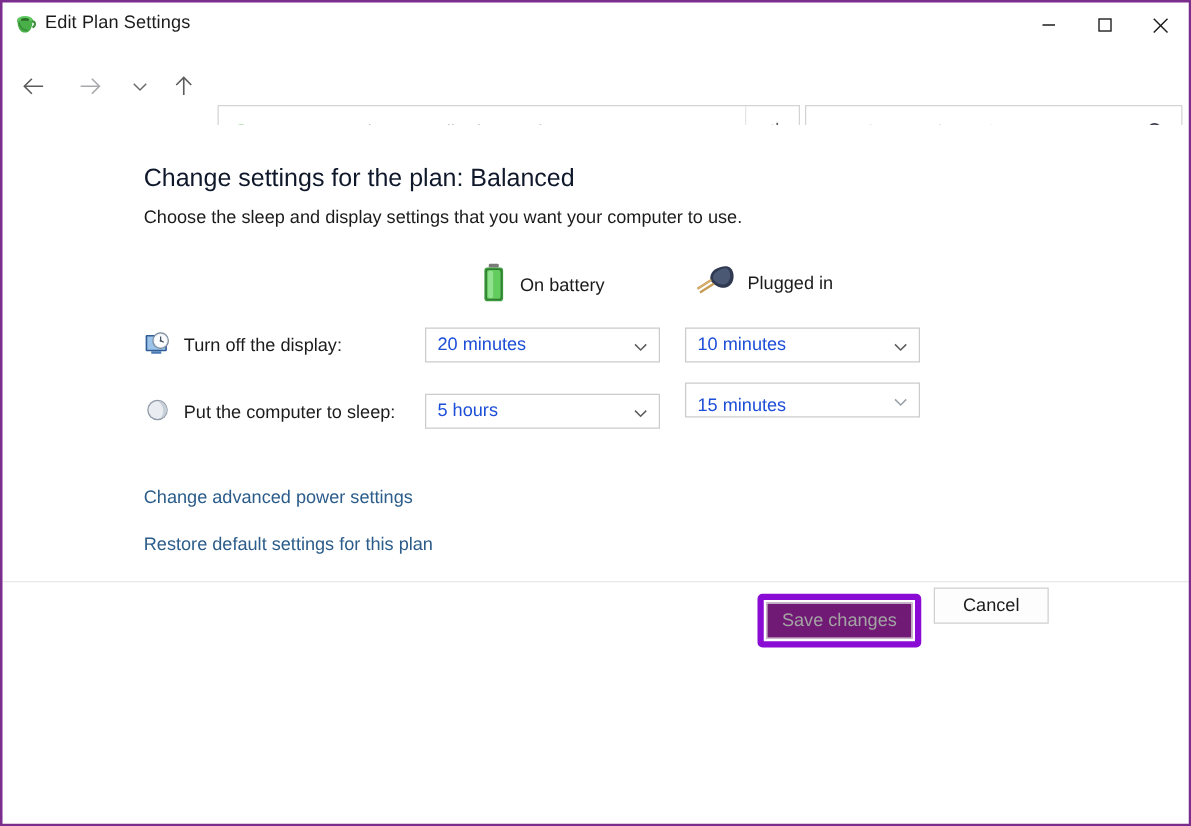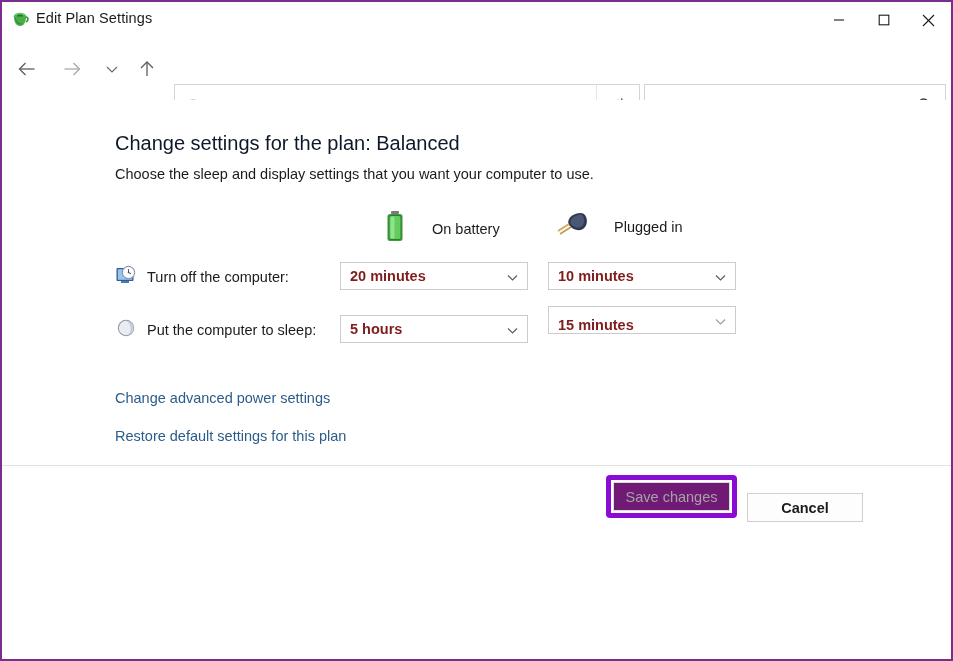--- a/index.html
+++ b/index.html
@@ -196,21 +196,21 @@
   }
   .col-head {
     position: absolute;
     top: 110px;
     display: flex;
     align-items: center;
     font-size: 14.5px;
     color: #1b1b1b;
     white-space: nowrap;
   }
-  .col-head .lbl { margin-left: 24px; text-align: center; }
+  .col-head .lbl { margin-left: 8px; text-align: center; }
   .col-battery { left: 380px; }
   .col-plugged { left: 552px; }
 
   .setting-row {
     position: absolute;
     left: 113px;
     display: flex;
     align-items: center;
     height: 30px;
   }
@@ -225,22 +225,21 @@
   .combo {
     position: absolute;
     width: 188px;
     height: 28px;
     border: 1px solid #cccccc;
     background: #ffffff;
     box-sizing: border-box;
     display: flex;
     align-items: center;
     font-size: 14.5px;
-    color: #7f1d1d;
-    font-weight: bold;
+    color: #1d4ed8;
   }
   .combo .val { margin-left: 9px; white-space: nowrap; }
   .combo .cv {
     position: absolute;
     right: 8px; top: 8px;
   }
   .combo-a1 { left: 338px; top: 162px; }
   .combo-b1 { left: 546px; top: 162px; }
   .combo-a2 { left: 338px; top: 215px; }
   .combo-b2 { left: 546px; top: 206px; align-items: flex-end; }
@@ -289,23 +288,22 @@
   .btn-save {
     left: 611px;
     top: 16px;
     width: 117px;
     color: #a3a3a3;
     background: #701a75;
     border-color: #dcdcdc;
   }
   .btn-cancel {
     left: 745px;
-    top: 27px;
-    width: 116px;
-    font-weight: bold;
+    top: 4px;
+    width: 92px;
   }
   .save-annotation {
     position: absolute;
     left: 604px;
     top: 9px;
     width: 131px;
     height: 43px;
     box-sizing: border-box;
     border: 5px solid #8a0cd4;
     border-radius: 4px;
@@ -459,21 +457,21 @@
             <rect x="1.5" y="4" width="17" height="13" rx="1" fill="#2f5d96"></rect>
             <rect x="2.8" y="5.2" width="14.4" height="10.6" fill="#9cc4ea"></rect>
             <rect x="6" y="17" width="8" height="2" fill="#4a7ab5"></rect>
             <circle cx="13.5" cy="8.5" r="6.2" fill="#e8eef5" stroke="#7d8a9b" stroke-width="1"></circle>
             <circle cx="13.5" cy="8.5" r="5" fill="#fbfcfe"></circle>
             <line x1="13.5" y1="8.5" x2="13.5" y2="5.2" stroke="#45525f" stroke-width="1"></line>
             <line x1="13.5" y1="8.5" x2="16" y2="9.8" stroke="#45525f" stroke-width="1"></line>
             <circle cx="13.5" cy="8.5" r="0.8" fill="#45525f"></circle>
           </svg>
         </span>
-        <span class="row-label">Turn off the computer:</span>
+        <span class="row-label">Turn off the display:</span>
       </div>
 
       <div class="combo combo-a1">
         <span class="val">20 minutes</span>
         <span class="cv">
           <svg width="13" height="13" viewBox="0 0 13 13">
             <polyline points="2,4.5 6.5,9 11,4.5" fill="none" stroke="#5c5c5c" stroke-width="1.2"></polyline>
           </svg>
         </span>
       </div>

